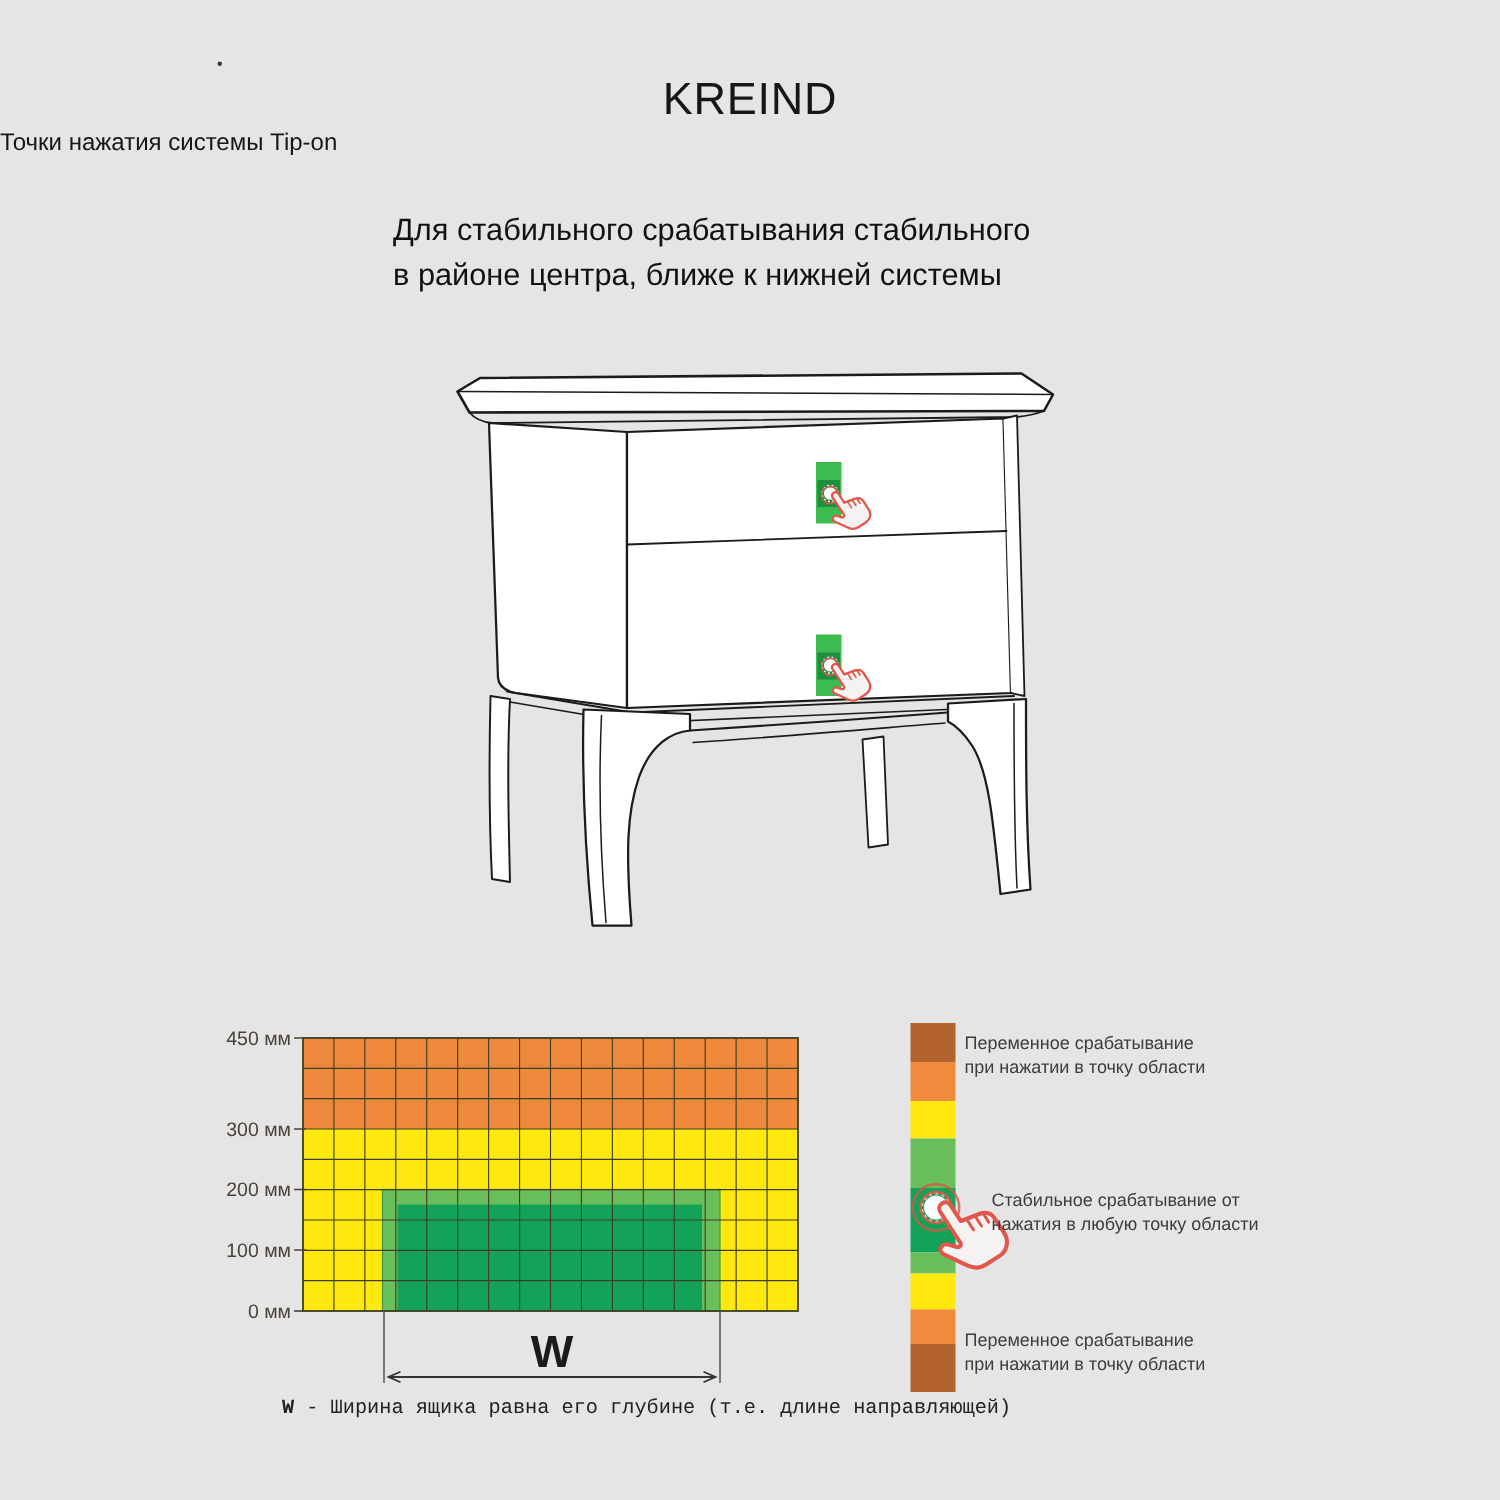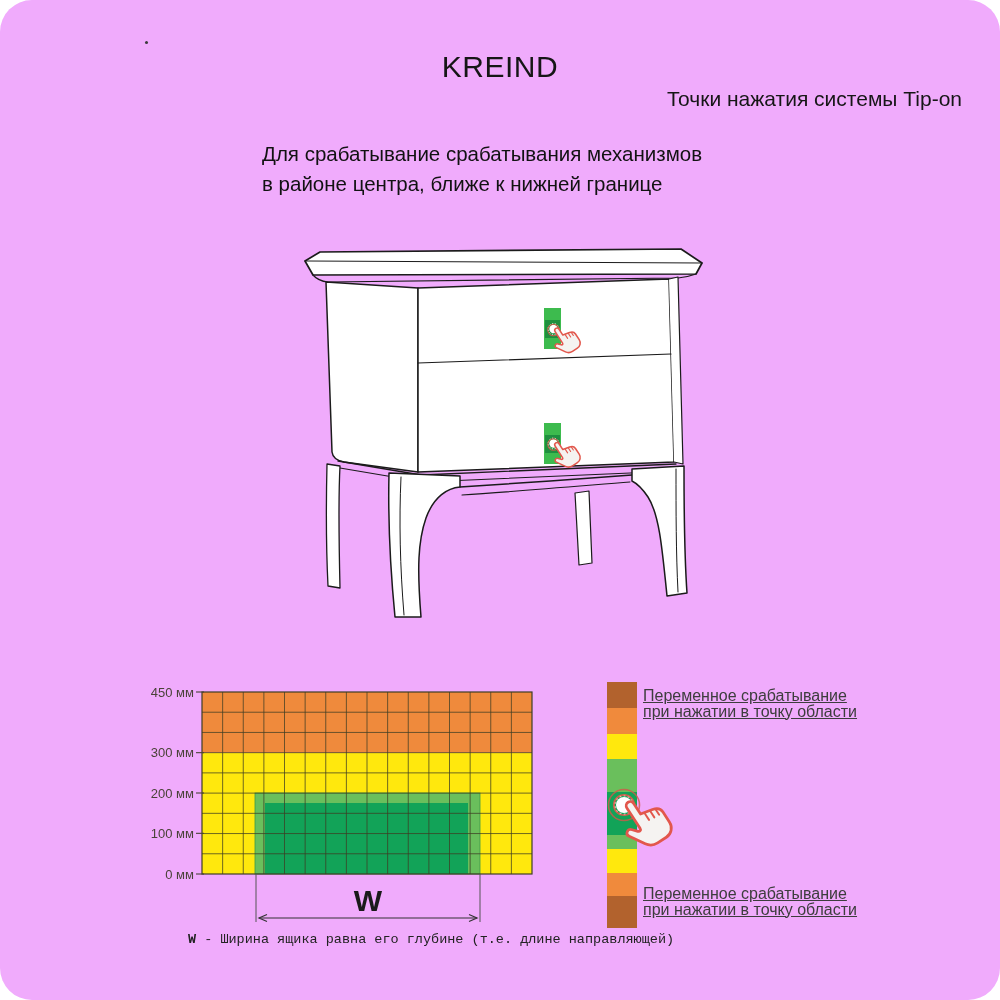--- a/index.html
+++ b/index.html
@@ -1,54 +1,54 @@
 <!DOCTYPE html>
 <html><head>
 <meta charset="utf-8">
 <style>
   html,body{margin:0;padding:0;}
   .page{
-    position:relative;width:1000px;height:1000px;background:#f0abfc;
-    font-family:"Liberation Sans", sans-serif;color:#1c1c1c;overflow:hidden;border-radius:32px;
+    position:relative;width:1000px;height:1000px;background:#e5e5e5;
+    font-family:"Liberation Sans", sans-serif;color:#1c1c1c;overflow:hidden;
   }
   .dot{position:absolute;left:145px;top:41px;width:3px;height:3px;background:#3a3a3a;border-radius:50%;}
   .brand{position:absolute;top:50px;left:0;width:1000px;text-align:center;font-size:30px;letter-spacing:.5px;color:#161616;}
-  .subtitle{position:absolute;top:87px;left:0;width:926px;text-align:right;font-size:21px;color:#161616;padding-left:36px;}
+  .subtitle{position:absolute;top:87px;left:0;width:926px;text-align:left;font-size:16px;color:#161616;}
   .intro{position:absolute;left:262px;top:139px;font-size:20.5px;line-height:30px;color:#121212;}
   .svg-abs{position:absolute;}
   .nightstand{left:280px;top:246px;}
   .chart{left:150px;top:678px;}
   .caption{position:absolute;left:188px;top:932px;font-size:13.5px;color:#222;font-family:Liberation Mono, monospace;}
   .caption b{font-weight:bold;}
   .legend-bar{position:absolute;left:607px;top:682px;width:30px;}
   .legend-bar .seg{width:30px;}
   .seg-h0{height:26px;} .seg-h1{height:26px;} .seg-h2{height:25px;}
   .seg-h3{height:33px;} .seg-h4{height:43px;} .seg-h5{height:14px;}
   .seg-h6{height:24px;} .seg-h7{height:23px;} .seg-h8{height:32px;}
   .legend-hand{left:594px;top:778px;}
-  .legend-item{position:absolute;font-size:16px;line-height:15.5px;color:#3d3d3d;text-decoration:underline;}
+  .legend-item{position:absolute;font-size:12px;line-height:15.5px;color:#3d3d3d;}
   .li-1{left:643px;top:688px;}
   .li-2{left:661px;top:793px;}
   .li-3{left:643px;top:886px;}
   .axis-label{font-size:13px;fill:#4a4238;}
   .w-label{font-size:30px;font-weight:bold;fill:#1a1a1a;}
 </style>
 </head>
 <body>
 
 <div class="page">
 
   <div class="dot"></div>
 
   <div class="brand">KREIND</div>
   <div class="subtitle">Точки нажатия системы Tip-on</div>
 
   <div class="intro">
-    <div>Для срабатывание срабатывания механизмов</div>
-    <div>в районе центра, ближе к нижней границе</div>
+    <div>Для стабильного срабатывания стабильного</div>
+    <div>в районе центра, ближе к нижней системы</div>
   </div>
 
   <svg class="svg-abs nightstand" width="424" height="380" viewBox="0 0 424 380">
     <defs>
       <g id="hand" stroke="#e2574c" stroke-width="1.4" fill="#f5f3f1" stroke-linejoin="round" stroke-linecap="round">
         <circle cx="0" cy="0" r="5.2" fill="none" stroke-width="1" opacity="0.85"></circle>
         <g transform="rotate(-33)">
           <path d="M4.6,2.2 C4.6,-0.8 0.4,-0.8 0.4,2.2 L0.4,14.5 C0.4,15.6 -0.7,16 -1.4,15.2 L-3.4,12.9 C-5.1,11 -7.8,12.8 -6.5,14.9 L-1.7,22.6 C-0.5,24.5 1.6,25.7 3.9,25.7 L9.2,25.7 C12.3,25.7 14.8,23.2 14.8,20.1 L14.8,13.9 C14.8,11.7 13.2,10.4 11,9.9 L4.6,8.5 Z"></path>
           <path d="M6.6,9.6 L6.6,13.4 M9.6,10.2 L9.6,13.8 M12.4,10.9 L12.4,14" fill="none" stroke-width="1"></path>
         </g>
@@ -173,18 +173,22 @@
     <circle cx="30" cy="27" r="8" fill="#ffffff"></circle>
     <circle cx="30" cy="27" r="9.5" fill="none" stroke="#ffffff" stroke-width="1.6" stroke-dasharray="2 2.4"></circle>
     <circle cx="30" cy="27" r="15.5" fill="none" stroke="#d2584a" stroke-width="1.6" opacity="0.8"></circle>
     <use href="#hand" transform="translate(30,27) scale(1.95)"></use>
   </svg>
 
   <div class="legend-item li-1">
     <div>Переменное срабатывание</div>
     <div>при нажатии в точку области</div>
   </div>
+  <div class="legend-item li-2">
+    <div>Стабильное срабатывание от</div>
+    <div>нажатия в любую точку области</div>
+  </div>
   <div class="legend-item li-3">
     <div>Переменное срабатывание</div>
     <div>при нажатии в точку области</div>
   </div>
 
 </div>
 
 </body></html>

